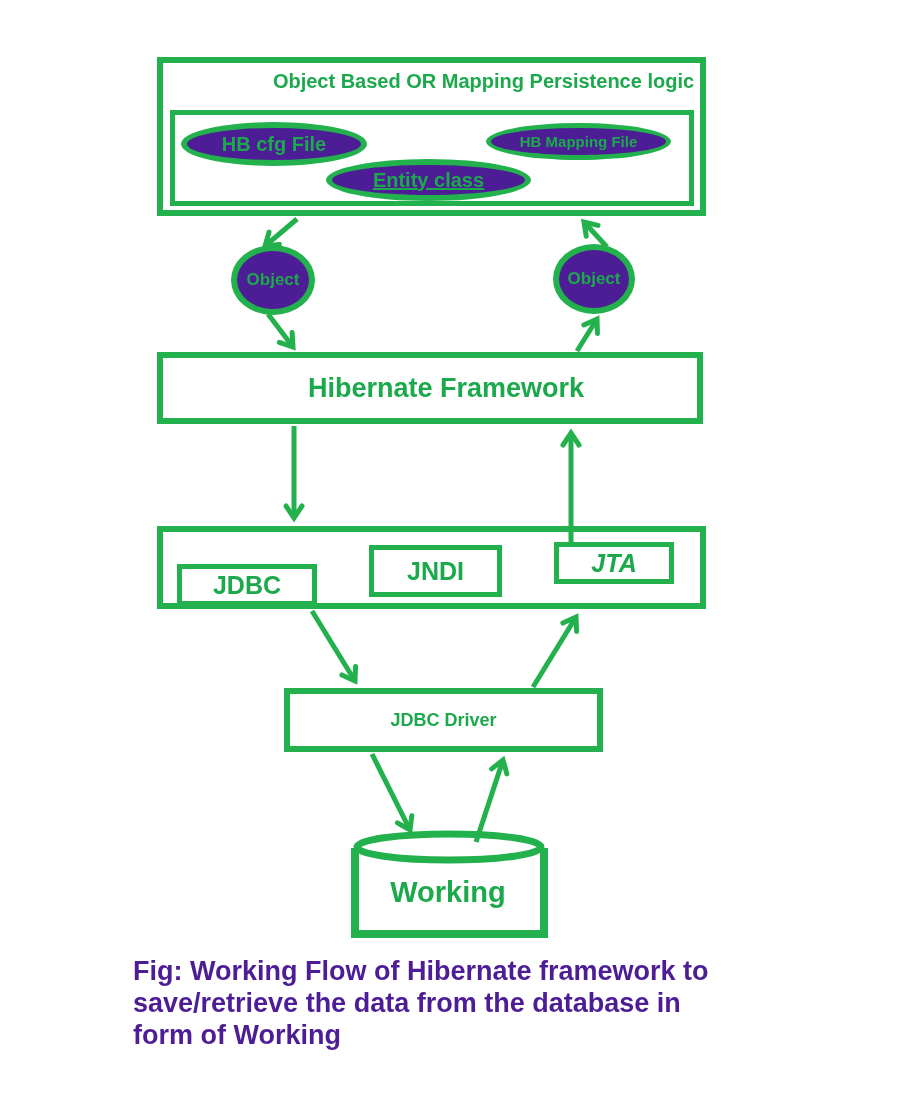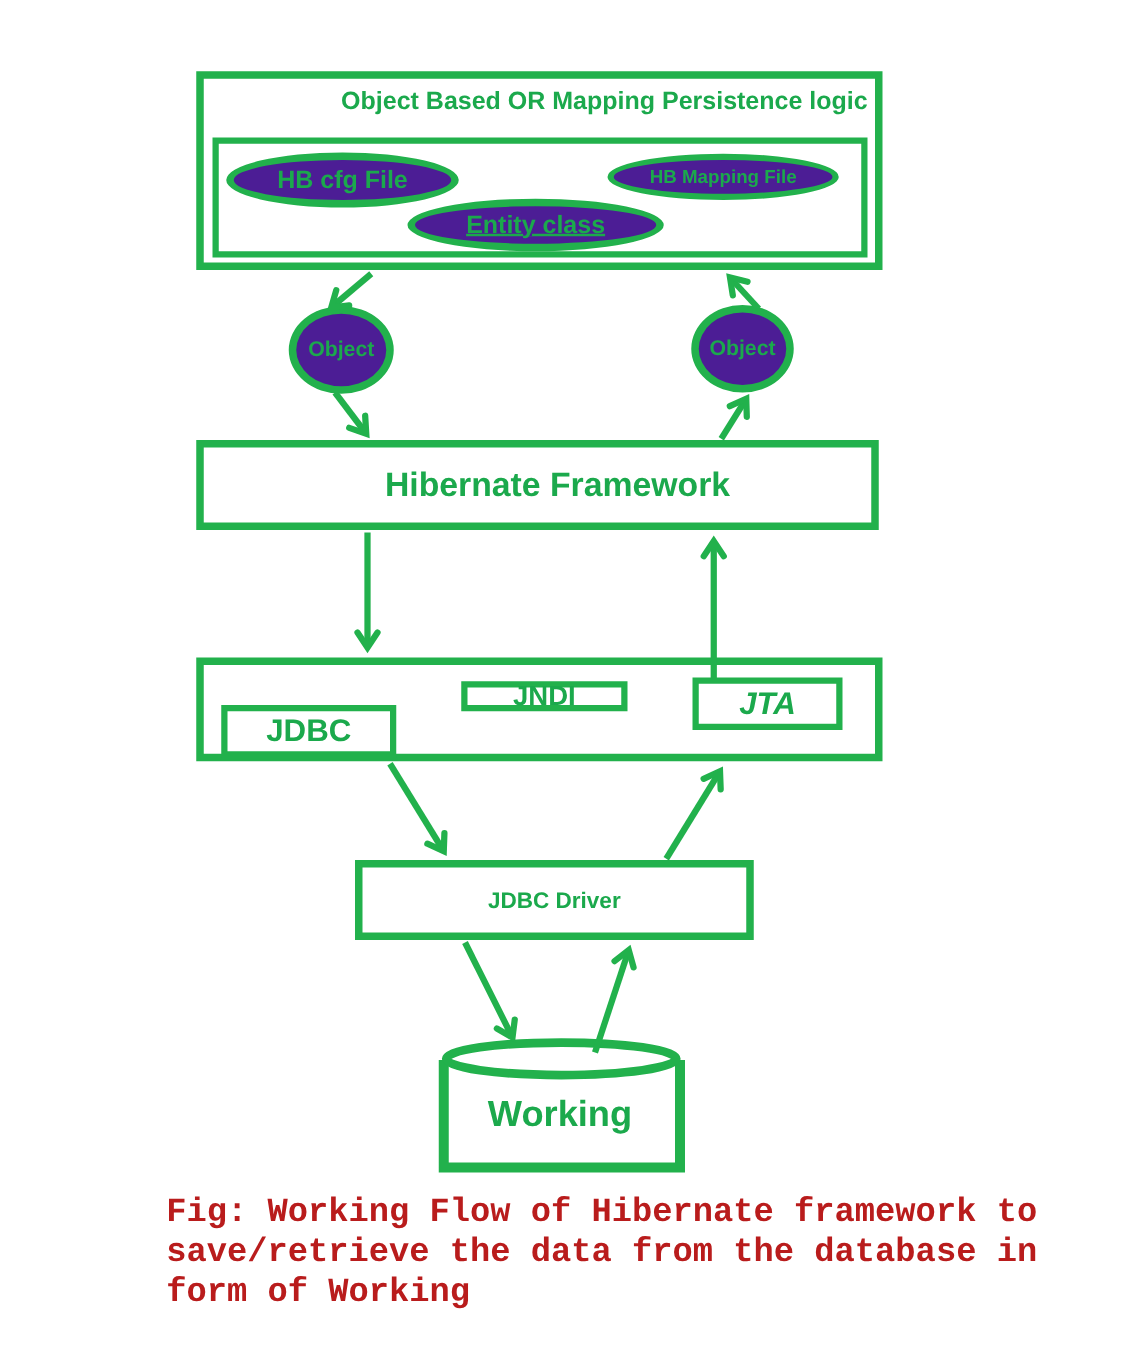--- a/index.html
+++ b/index.html
@@ -34,28 +34,28 @@
   #persistence-title{position:absolute;left:157px;top:70px;width:653px;text-align:center;font-size:20px;}
   #persistence-inner{left:170px;top:110px;width:524px;height:96px;border-width:5px;}
   #ellipse-hb-cfg{left:181px;top:122px;width:186px;height:44px;font-size:20px;}
   #ellipse-hb-mapping{left:486px;top:123px;width:185px;height:37px;font-size:15px;}
   #ellipse-entity{left:326px;top:159px;width:205px;height:42px;font-size:20px;text-decoration:underline;}
   #object-left{left:231px;top:245px;width:84px;height:70px;font-size:17px;}
   #object-right{left:553px;top:244px;width:82px;height:70px;font-size:17px;}
   #hibernate-box{left:157px;top:352px;width:546px;height:72px;font-size:27px;padding-left:32px;}
   #services-box{left:157px;top:526px;width:549px;height:83px;}
   #jdbc-box{left:177px;top:548px;width:140px;height:42px;font-size:25px;margin-top:16px;}
-  #jndi-box{left:369px;top:545px;width:133px;height:24px;font-size:22px;}
+  #jndi-box{left:369px;top:545px;width:133px;height:52px;font-size:25px;}
   #jta-box{left:554px;top:542px;width:120px;height:42px;font-size:25px;font-style:italic;}
   #jdbc-driver-box{left:284px;top:688px;width:319px;height:64px;font-size:18px;}
   #database-group{position:absolute;left:348px;top:826px;width:202px;height:118px;}
   #database-label{position:absolute;left:353px;top:876px;width:190px;text-align:center;font-size:29px;}
   #caption{
     position:absolute;left:133px;top:955px;width:700px;
-    font-size:27px;line-height:32px;color:#b91c1c;font-family:Liberation Mono, monospace;
+    font-size:27px;line-height:32px;color:#4c1d95;
   }
   svg.overlay{position:absolute;left:0;top:0;pointer-events:none;}
 </style>
 </head>
 <body>
 
 <div class="canvas">
 
   <div class="box" id="persistence-box"></div>
   <div id="persistence-title" class="lbl">Object Based OR Mapping Persistence logic</div>

